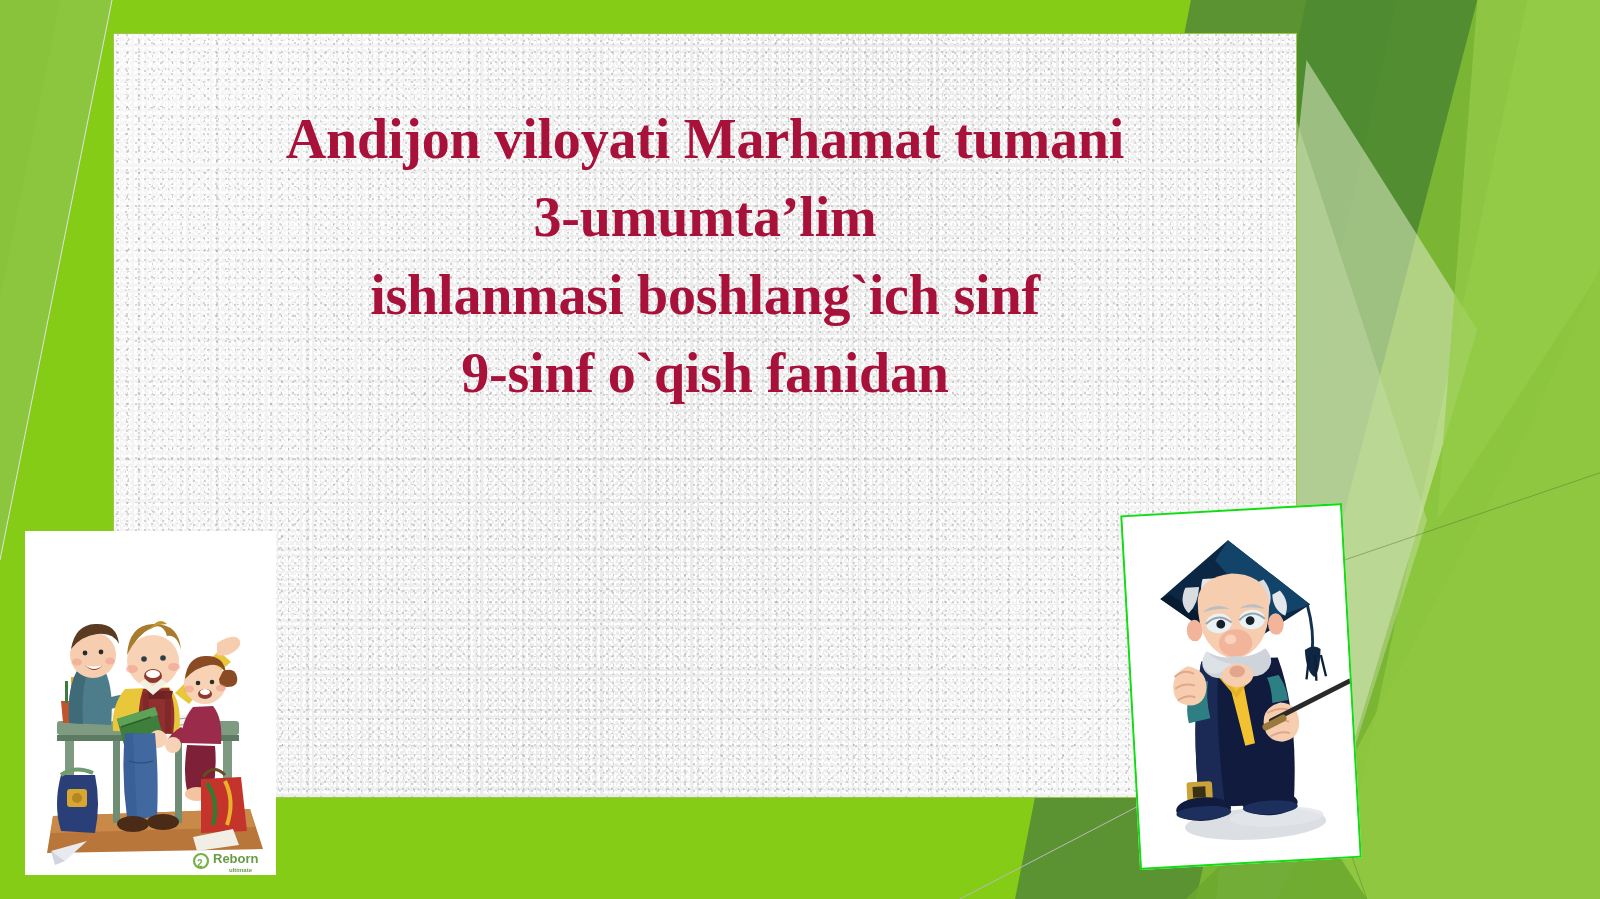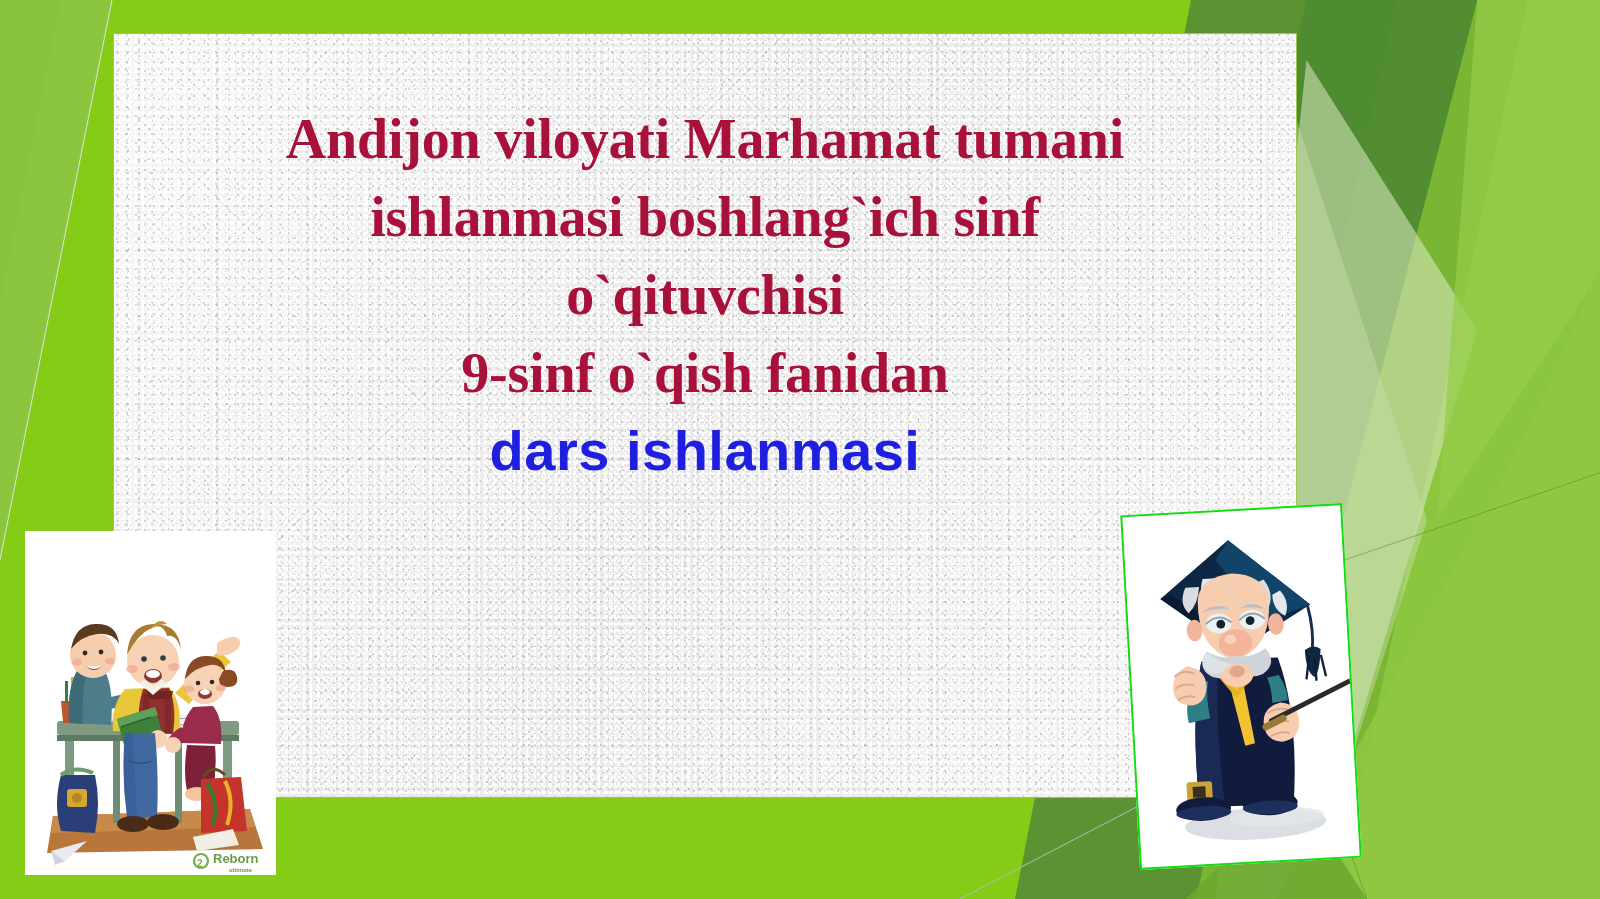--- a/index.html
+++ b/index.html
@@ -143,24 +143,23 @@
 
   <svg id="faint-diagonal" viewBox="0 0 1600 899" preserveAspectRatio="none">
     <line x1="960" y1="899" x2="1150" y2="800" stroke="#b9b9b9" stroke-width="1"></line>
     <line x1="0" y1="560" x2="112" y2="0" stroke="#e0e0e0" stroke-width="1"></line>
   </svg>
 
   <div id="content-panel"></div>
 
   <div id="title-block">
     <div class="title-line">Andijon viloyati Marhamat tumani</div>
+    <div class="title-line">3-umumta’lim</div>
     <div class="title-line">ishlanmasi boshlang`ich sinf</div>
-    <div class="title-line">o`qituvchisi</div>
     <div class="title-line">9-sinf o`qish fanidan</div>
-    <div class="title-line accent">dars ishlanmasi</div>
   </div>
 
   <div id="photo-pupils">
     <svg viewBox="0 0 251 344" preserveAspectRatio="xMidYMid meet">
       <rect x="0" y="0" width="251" height="344" fill="#ffffff"></rect>
 
       <path d="M28 285 L225 278 L238 318 L22 322 Z" fill="#b9763a"></path>
       <path d="M28 285 L225 278 L230 296 L26 302 Z" fill="#c98a49"></path>
 
       <rect x="32" y="190" width="182" height="14" rx="3" fill="#7e9b82"></rect>

